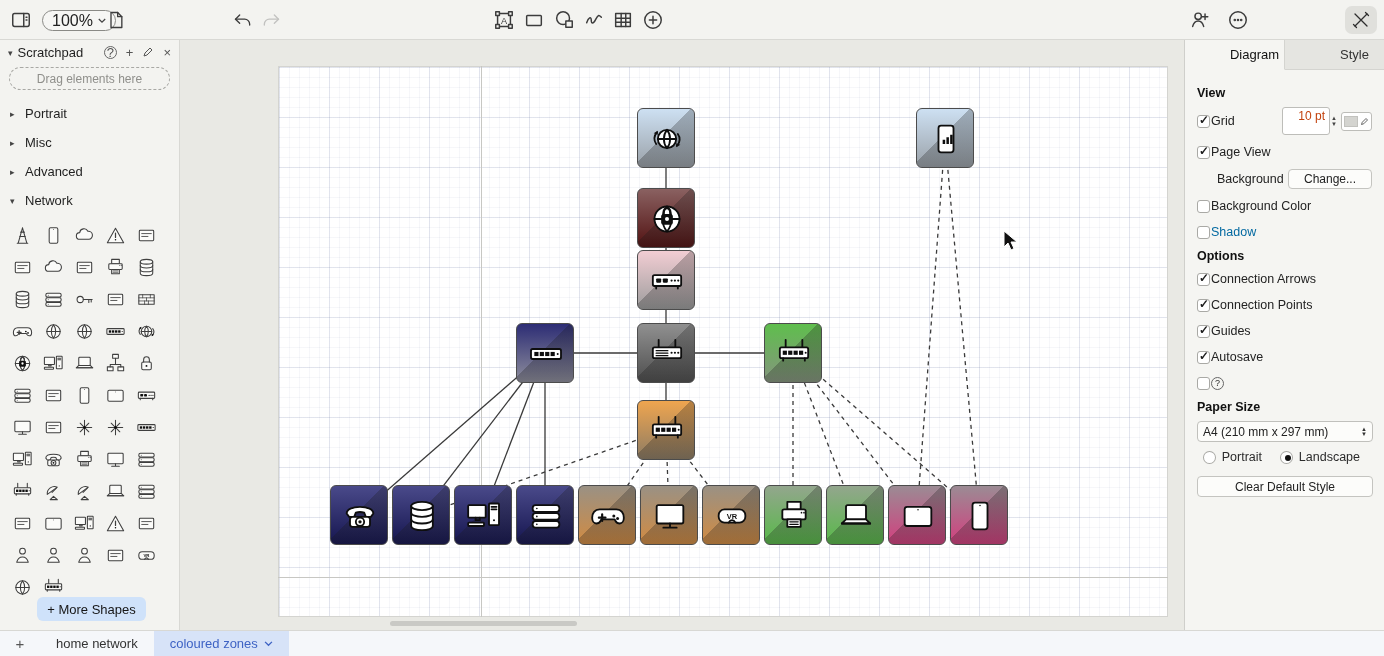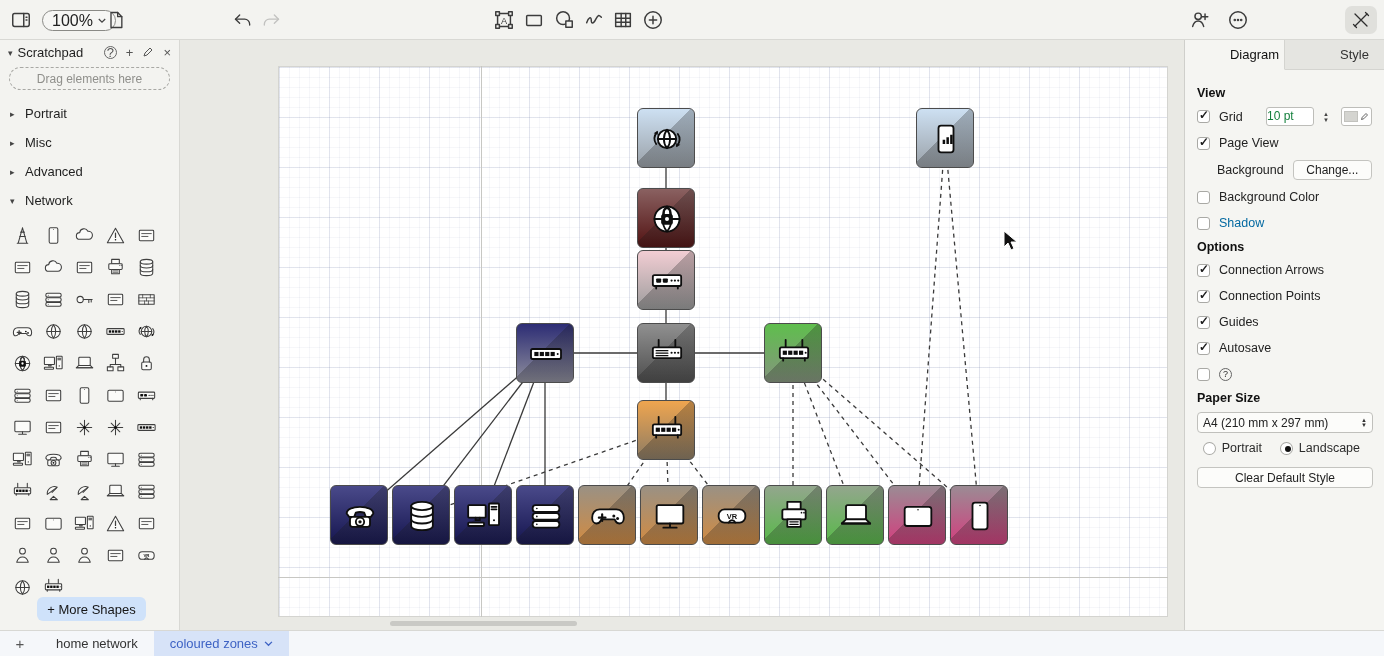--- a/index.html
+++ b/index.html
@@ -50,26 +50,26 @@
   .hbar { position:absolute; left:210px; bottom:4px; width:187px; height:5px; border-radius:3px; background:#c9c9c5; }
   .cursor { position:absolute; left:823px; top:190px; width:16px; height:22px; }
 
   
   .rpanel { position:absolute; left:1184px; top:40px; width:200px; height:616px; background:#f5f5f2; border-left:1px solid #cfcfcb; z-index:25; }
   .rtabs { display:flex; height:30px; background:#e5e5e1; }
   .rtab { flex:1; display:flex; align-items:center; justify-content:center; font-size:13px; color:#333; cursor:pointer; background:#e5e5e1; border-bottom:1px solid #d4d4d0;padding-left:40px; }
   .rtab.active { background:#f5f5f2; color:#111; border-bottom:1px solid transparent; border-right:1px solid #d4d4d0; }
   .rbody { padding:10px 12px 0 12px; }
   .rsect-title { font-weight:bold; font-size:12.5px; color:#111; margin:6px 0 7px 0; }
-  .row { display:flex; align-items:center; margin-bottom:8px; min-height:18px; gap:9px; }
+  .row { display:flex; align-items:center; margin-bottom:8px; min-height:18px; gap:1px; }
   .cb { width:13px; height:13px; border:1px solid #a9a9a5; border-radius:3px; background:#fff; flex:0 0 13px; position:relative; cursor:pointer; }
   .cb.on:after { content:"\2713"; position:absolute; left:1px; top:-3px; font-size:12px; color:#1c1c1c; font-weight:bold; }
   .row .lbl { font-size:12.5px; color:#222; }
   .row.dim .lbl { color:#0369a1; }
-  .grid-input { margin-left:auto; width:48px; height:19px; border:1px solid #bdbdb9; border-radius:3px; background:#fff; font-size:12px; padding-right:4px; line-height:17px; color:#15803d; }
+  .grid-input { margin-left:auto; width:48px; height:28px; border:1px solid #bdbdb9; border-radius:3px; background:#fff; font-size:12px; text-align:right; padding-right:4px; line-height:17px; color:#c2410c; }
   .stepper { width:9px; display:flex; flex-direction:column; line-height:6px; font-size:6px; color:#444; cursor:pointer; }
   .swatch-btn { width:31px; height:19px; border:1px solid #bdbdb9; border-radius:3px; background:#fff; display:flex; align-items:center; justify-content:center; gap:2px; cursor:pointer; }
   .swatch { width:14px; height:11px; background:#d4d4d0; border:1px solid #c2c2be; }
   .mini-btn { margin-left:auto; width:84px; height:20px; border:1px solid #c4c4c0; border-radius:4px; background:#fcfcfa; font-size:12px; color:#222; font-family:inherit; cursor:pointer; }
   .select { width:176px; height:21px; border:1px solid #c0c0bc; border-radius:4px; background:#fcfcfa; display:flex; align-items:center; font-size:12px; color:#222; padding:0 5px; cursor:pointer; margin-bottom:8px; }
   .select .arrows { margin-left:auto; display:flex; flex-direction:column; font-size:6px; line-height:5px; color:#333; }
   .radio-row { display:flex; align-items:center; gap:6px; padding-left:6px; margin-bottom:12px; }
   .radio { width:13px; height:13px; border:1px solid #a9a9a5; border-radius:50%; background:#fff; position:relative; cursor:pointer; }
   .radio.on:after { content:""; position:absolute; left:3.5px; top:3.5px; width:6px; height:6px; background:#111; border-radius:50%; }
   .radio-lbl { font-size:12.5px; margin-right:12px; }

